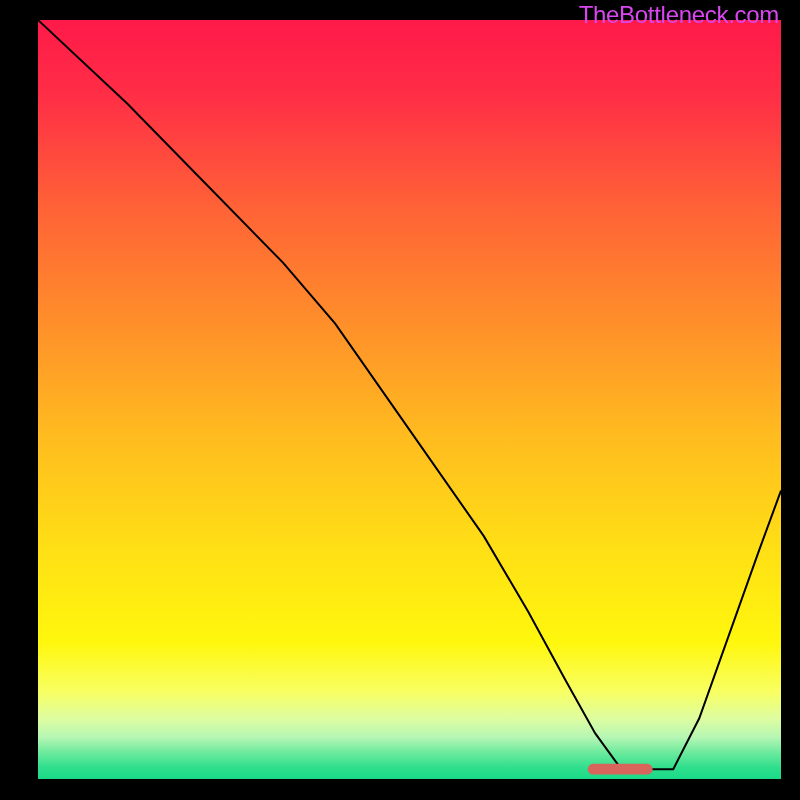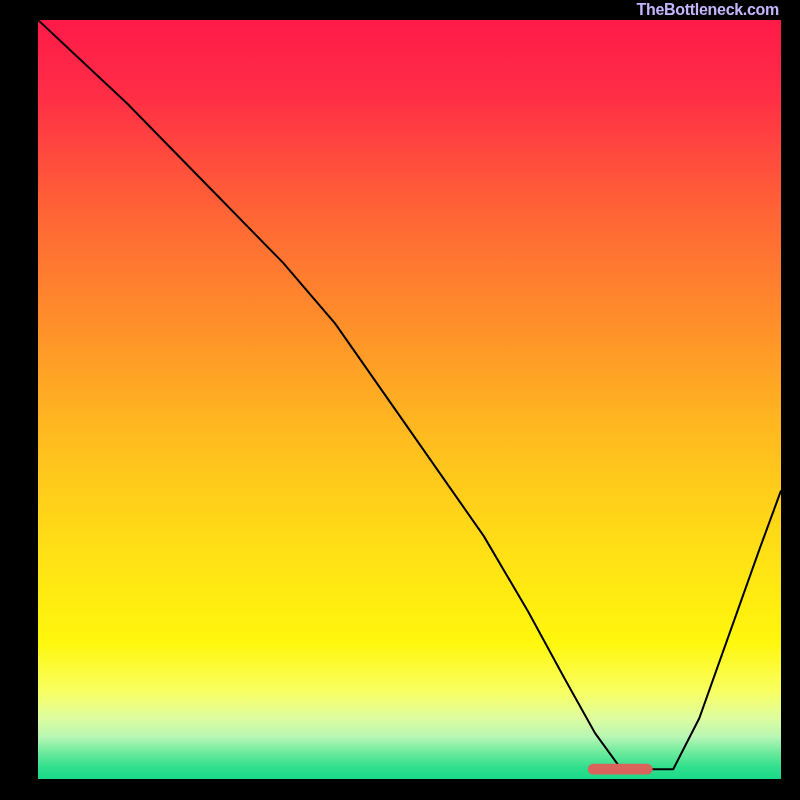--- a/index.html
+++ b/index.html
@@ -23,23 +23,23 @@
     position: absolute;
     left: 0;
     top: 0;
     width: 743px;
     height: 759px;
   }
   .watermark {
     position: absolute;
     top: 1px;
     right: 21px;
-    color: #c4b5fd;
-    font-size: 16px;
-    font-weight: 700;
+    color: #d946ef;
+    font-size: 24px;
+    font-weight: 400;
     letter-spacing: -0.3px;
   }
   svg {
     display: block;
   }
 </style>
 </head>
 <body>
 
 <div class="frame">

